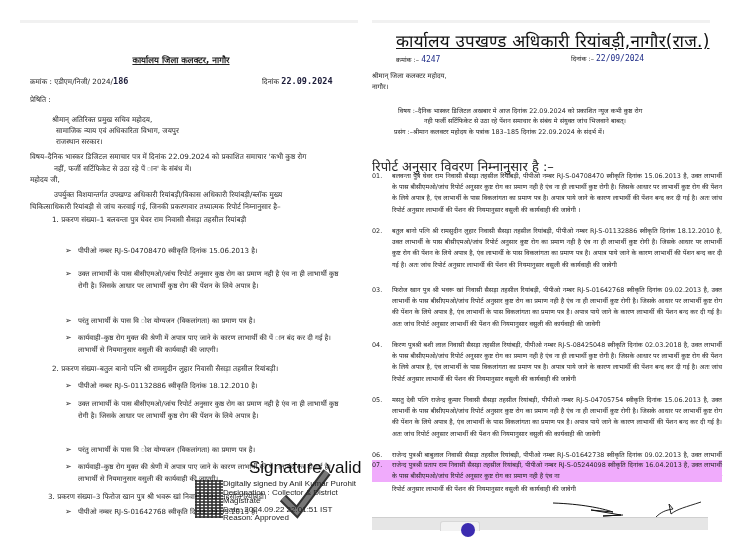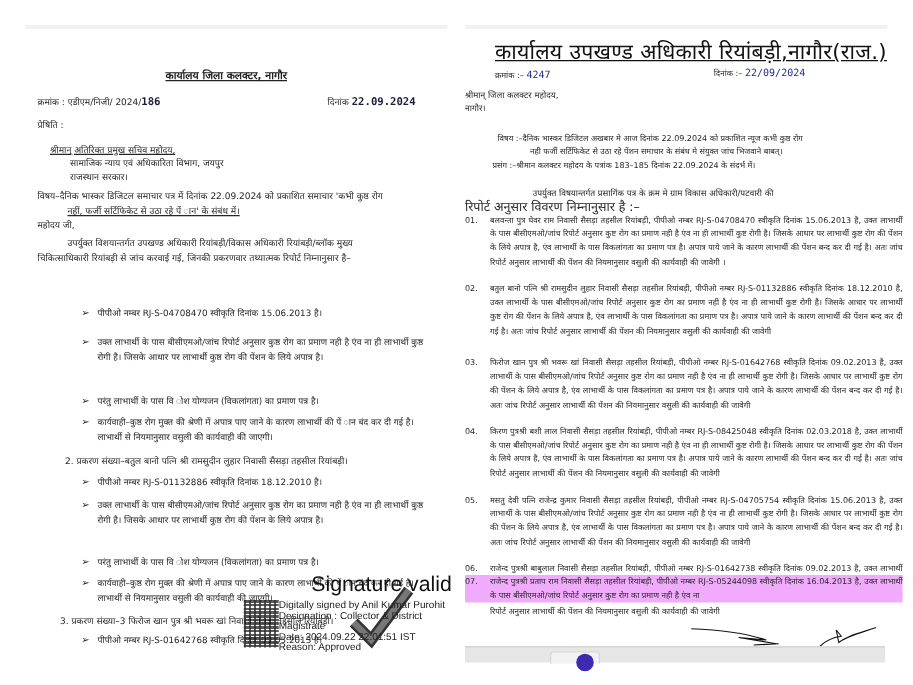--- a/index.html
+++ b/index.html
@@ -47,30 +47,31 @@
 
   <div class="txt" style="top:76px; left:30px;">
     <span>क्रमांक : एडीएम/निजी/ 2024/</span><span class="hand">186</span>
   </div>
   <div class="txt" style="top:76px; left:262px;">
     <span>दिनांक</span>
     <span class="hand">22.09.2024</span>
   </div>
   <div class="txt" style="top:94px; left:30px;">प्रेषिति :</div>
 
-  <div class="txt" style="top:114px; left:40px;text-decoration:underline;">श्रीमान् अतिरिक्त प्रमुख सचिव महोदय,</div>
+  <div class="txt" style="top:114px; left:52px;">श्रीमान् अतिरिक्त प्रमुख सचिव महोदय,</div>
   <div class="txt" style="top:125px; left:56px;">सामाजिक न्याय एवं अधिकारिता विभाग, जयपुर</div>
   <div class="txt" style="top:136px; left:56px;">राजस्थान सरकार।</div>
 
   <div class="txt" style="top:151px; left:30px;">विषय–दैनिक भास्कर डिजिटल समाचार पत्र में दिनांक 22.09.2024 को प्रकाशित समाचार 'कभी कुष्ठ रोग</div>
-  <div class="txt" style="top:163px; left:54px;text-decoration:underline;">नहीं, फर्जी सर्टिफिकेट से उठा रहे पें  ान' के संबंध में।</div>
+  <div class="txt" style="top:163px; left:54px;">नहीं, फर्जी सर्टिफिकेट से उठा रहे पें  ान' के संबंध में।</div>
   <div class="txt" style="top:174px; left:30px;">महोदय जी,</div>
   <div class="txt" style="top:189px; left:54px;text-align:right;">उपर्युक्त विशयान्तर्गत उपखण्ड अधिकारी रियांबड़ी/विकास अधिकारी रियांबड़ी/ब्लॉक मुख्य</div>
   <div class="txt" style="top:201px; left:30px;">चिकित्साधिकारी रियांबड़ी से जांच करवाई गई, जिनकी प्रकरणवार तथ्यात्मक रिपोर्ट निम्नानुसार है–</div>
 
+  <div class="txt" style="top:214px; left:52px;">1.  प्रकरण संख्या–1 बलवन्ता पुत्र घेवर राम निवासी सैसड़ा तहसील रियांबड़ी</div>
   <div class="bullet" style="top:245px; left:78px; width:262px;"><span class="arrow">➢</span><span>पीपीओ नम्बर RJ-S-04708470 स्वीकृति दिनांक 15.06.2013 है।</span></div>
   <div class="bullet" style="top:268px; left:78px; width:262px;"><span class="arrow">➢</span><span>उक्त लाभार्थी के पास बीसीएमओ/जांच रिपोर्ट अनुसार कुष्ठ रोग का प्रमाण नही है एंव ना ही लाभार्थी कुष्ठ रोगी है। जिसके आधार पर लाभार्थी कुष्ठ रोग की पेंशन के लिये अपात्र है।</span></div>
   <div class="bullet" style="top:315px; left:78px; width:262px;"><span class="arrow">➢</span><span>परंतु लाभार्थी के पास वि  ोश योग्यजन (विकलांगता) का प्रमाण पत्र है।</span></div>
   <div class="bullet" style="top:332px; left:78px; width:262px;"><span class="arrow">➢</span><span>कार्यवाही–कुष्ठ रोग मुक्त की श्रेणी में अपात्र पाए जाने के कारण लाभार्थी की पें  ान बंद कर दी गई है। लाभार्थी से नियमानुसार वसुली की कार्यवाही की जाएगी।</span></div>
 
   <div class="txt" style="top:363px; left:52px;">2.  प्रकरण संख्या–बतुल बानो पत्नि श्री रामसुदीन लुहार निवासी सैसड़ा तहसील रियांबड़ी।</div>
   <div class="bullet" style="top:380px; left:78px; width:262px;"><span class="arrow">➢</span><span>पीपीओ नम्बर RJ-S-01132886 स्वीकृति दिनांक 18.12.2010 है।</span></div>
   <div class="bullet" style="top:398px; left:78px; width:262px;"><span class="arrow">➢</span><span>उक्त लाभार्थी के पास बीसीएमओ/जांच रिपोर्ट अनुसार कुष्ठ रोग का प्रमाण नही है एंव ना ही लाभार्थी कुष्ठ रोगी है। जिसके आधार पर लाभार्थी कुष्ठ रोग की पेंशन के लिये अपात्र है।</span></div>
   <div class="bullet" style="top:444px; left:78px; width:262px;"><span class="arrow">➢</span><span>परंतु लाभार्थी के पास वि  ोश योग्यजन (विकलांगता) का प्रमाण पत्र है।</span></div>
   <div class="bullet" style="top:461px; left:78px; width:262px;"><span class="arrow">➢</span><span>कार्यवाही–कुष्ठ रोग मुक्त की श्रेणी में अपात्र पाए जाने के कारण लाभार्थी की पें  ान बंद कर दी गई है। लाभार्थी से नियमानुसार वसुली की कार्यवाही की जाएगी।</span></div>
@@ -109,22 +110,21 @@
     <span class="hand-blue">22/09/2024</span>
   </div>
 
   <div class="txt" style="top:71px; left:6px; font-size:6.8px;">श्रीमान् जिला कलक्टर महोदय,</div>
   <div class="txt" style="top:82px; left:6px; font-size:6.8px;">नागौर।</div>
 
   <div class="txt" style="top:106px; left:32px; font-size:6.4px;">विषय :–दैनिक भास्कर डिजिटल अखबार मे आज दिनांक 22.09.2024 को प्रकाशित न्यूज कभी कुष्ठ रोग</div>
   <div class="txt" style="top:116px; left:58px; font-size:6.4px;">नही फर्जी सर्टिफिकेट से उठा रहे पेंशन समाचार के संबंध मे संयुक्त जांच भिजवाने बाबत्।</div>
   <div class="txt" style="top:127px; left:28px; font-size:6.4px;">प्रसंग :–श्रीमान कलक्टर महोदय के पत्रांक 183–185 दिनांक 22.09.2024 के संदर्भ में।</div>
 
-  <div class="txt" style="top:150px; left:60px; font-size:6.8px;">उपर्युक्त विषयान्तर्गत प्रसागिंक पत्र के क्रम मे ग्राम विकास अधिकारी/पटवारी की</div>
-  <div class="txt" style="top:161px; left:6px; font-size:10px;">रिपोर्ट अनुसार विवरण निम्नानुसार है :–</div>
+  <div class="txt" style="top:161px; left:6px; font-size:13px;">रिपोर्ट अनुसार विवरण निम्नानुसार है :–</div>
 
   <div class="item-r" style="top:171px;">
       <span class="num">01.</span>
       <div class="body">बलवन्ता पुत्र घेवर राम निवासी सैसड़ा तहसील रियांबड़ी, पीपीओ नम्बर RJ-S-04708470 स्वीकृति दिनांक 15.06.2013 है, उक्त लाभार्थी के पास बीसीएमओ/जांच रिपोर्ट अनुसार कुष्ट रोग का प्रमाण नही है एंव ना ही लाभार्थी कुष्ट रोगी है। जिसके आधार पर लाभार्थी कुष्ट रोग की पेंशन के लिये अपात्र है, एंव लाभार्थी के पास विकलांगता का प्रमाण पत्र है। अपात्र पाये जाने के कारण लाभार्थी की पेंशन बन्द कर दी गई है। अतः जांच रिपोर्ट अनुसार लाभार्थी की पेंशन की नियमानुसार वसुली की कार्यवाही की जावेगी ।</div>
     </div>
   <div class="item-r" style="top:226px;">
       <span class="num">02.</span>
       <div class="body">बतुल बानो पत्नि श्री रामसुदीन लुहार निवासी सैसड़ा तहसील रियांबड़ी, पीपीओ नम्बर RJ-S-01132886 स्वीकृति दिनांक 18.12.2010 है, उक्त लाभार्थी के पास बीसीएमओ/जांच रिपोर्ट अनुसार कुष्ट रोग का प्रमाण नही है एंव ना ही लाभार्थी कुष्ट रोगी है। जिसके आधार पर लाभार्थी कुष्ट रोग की पेंशन के लिये अपात्र है, एंव लाभार्थी के पास विकलांगता का प्रमाण पत्र है। अपात्र पाये जाने के कारण लाभार्थी की पेंशन बन्द कर दी गई है। अतः जांच रिपोर्ट अनुसार लाभार्थी की पेंशन की नियमानुसार वसुली की कार्यवाही की जावेगी</div>
     </div>
   <div class="item-r" style="top:285px;">

